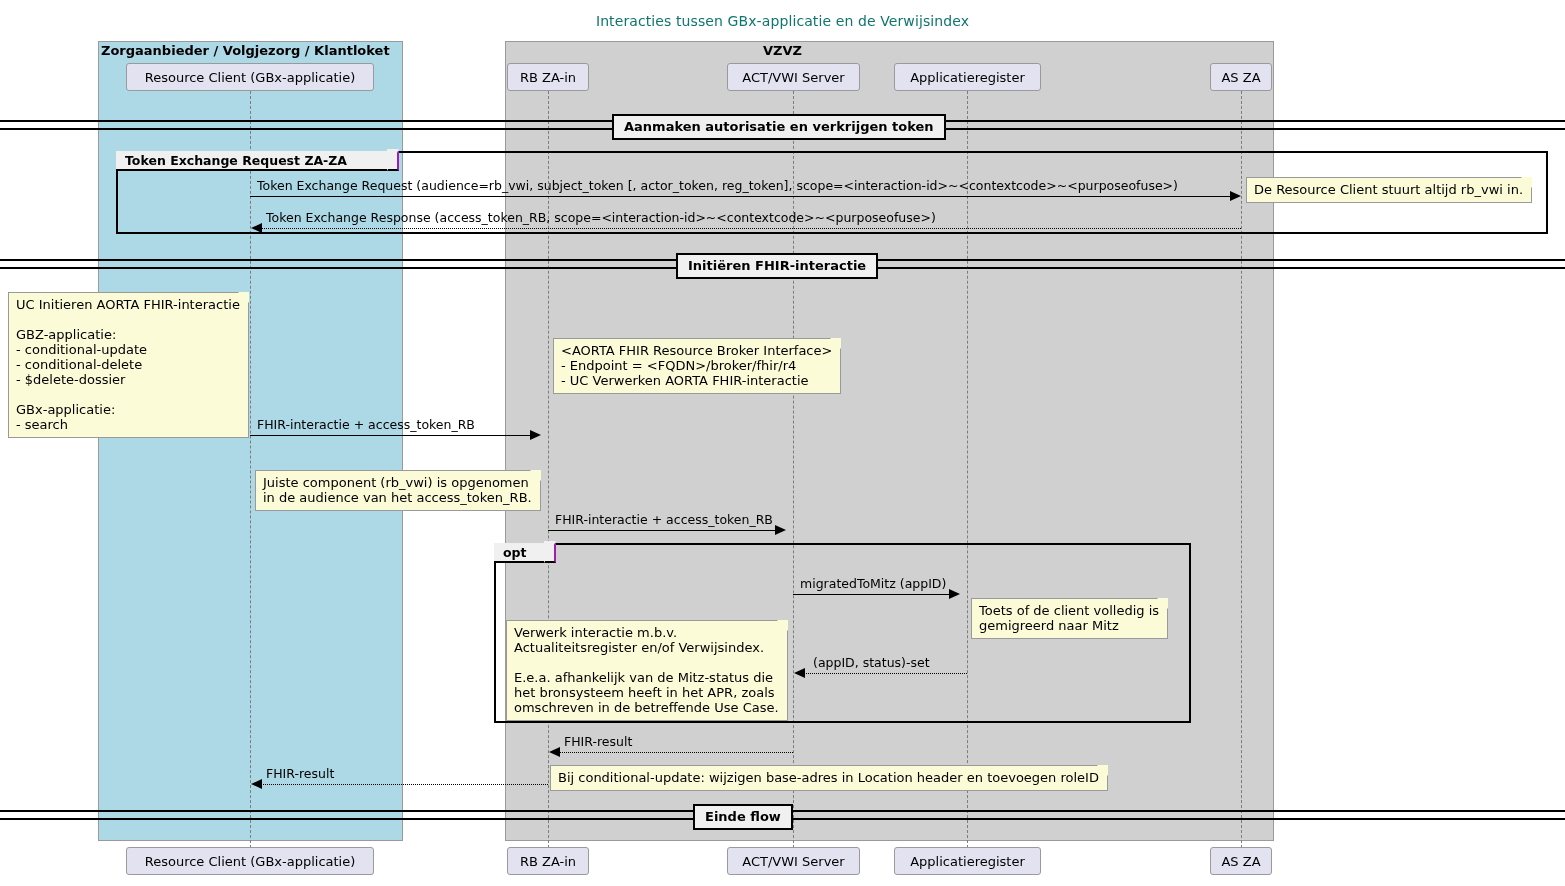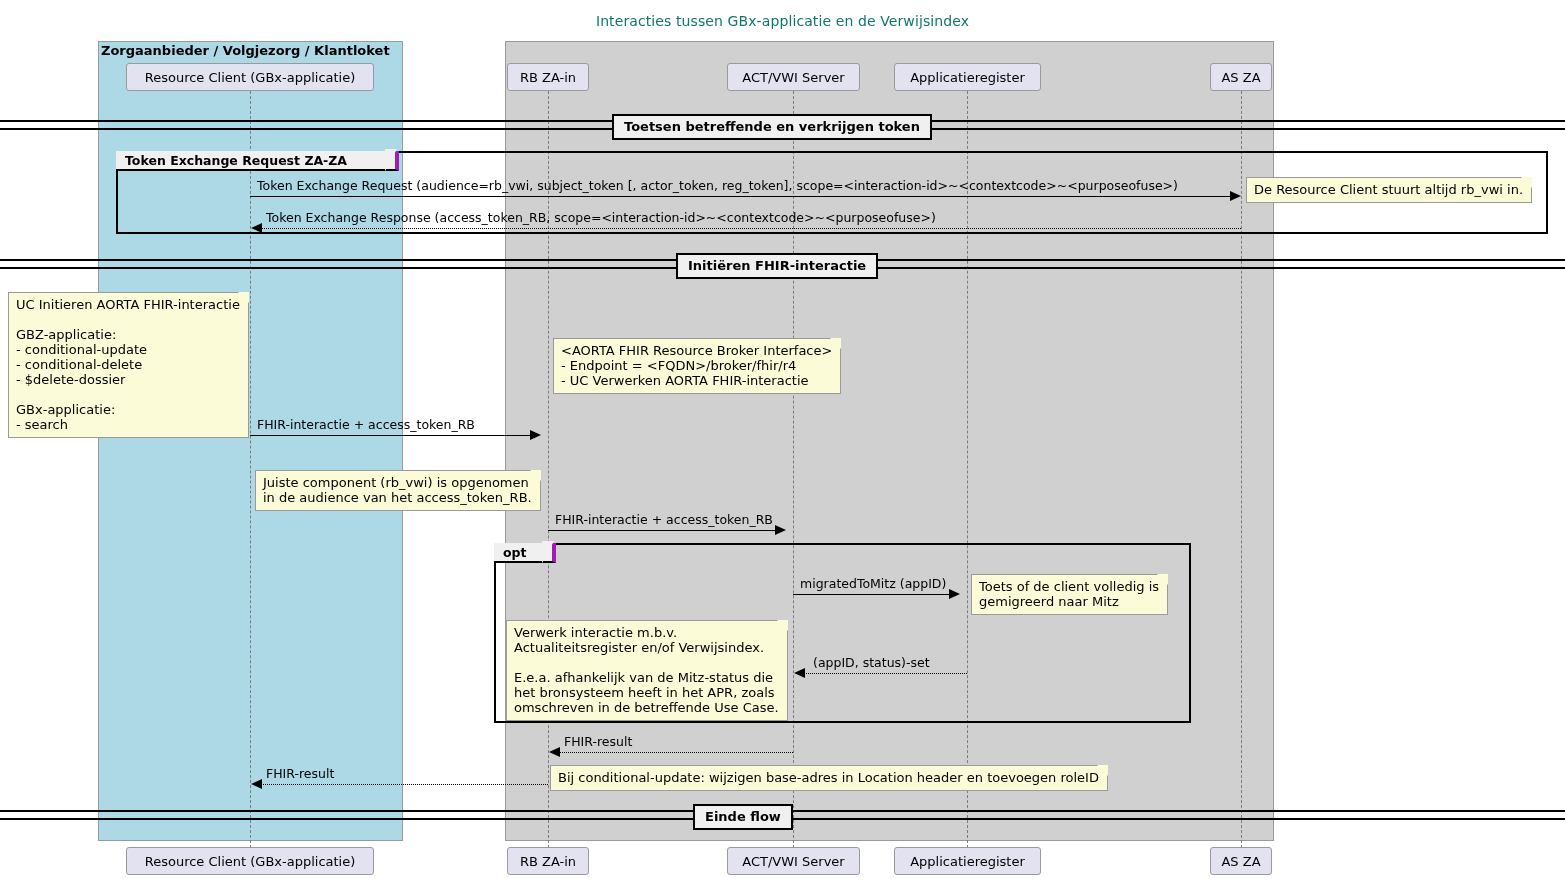--- a/index.html
+++ b/index.html
@@ -92,21 +92,21 @@
     position: absolute;
     border: 2px solid #000;
     background: transparent;
     z-index: 3;
   }
   .fragment-tab {
     position: absolute;
     left: 0; top: 0;
     height: 20px;
     background: #f0f0f0;
-    border-right: 4px solid #a21caf;
+    border-right: 2px solid #a21caf;
     border-bottom: 2px solid #000;
     display: flex;
     align-items: center;
     padding: 0 20px 0 9px;
     font-size: 12.5px;
     font-weight: bold;
     color: #000;
     z-index: 4;
   }
   .fragment-tab::after {
@@ -183,41 +183,42 @@
 <body>
 
 <div id="canvas">
 
   <div class="diagram-title">Interacties tussen GBx-applicatie en de Verwijsindex</div>
 
   <div class="group-box" style="left:98px; top:41px; width:305px; height:800px; background:#ADD8E6;"></div>
   <div class="group-title" style="left:101px; top:43px;">Zorgaanbieder / Volgjezorg / Klantloket</div>
 
   <div class="group-box" style="left:505px; top:41px; width:769px; height:800px; background:#D0D0D0;"></div>
+  <div class="group-title" style="left:0px; top:43px; width:1565px; text-align:center;">VZVZ</div>
 
   <div class="lifeline" style="left:250px; top:91px; height:757px;"></div>
   <div class="lifeline" style="left:548px; top:91px; height:757px;"></div>
   <div class="lifeline" style="left:793px; top:91px; height:757px;"></div>
   <div class="lifeline" style="left:967px; top:91px; height:757px;"></div>
   <div class="lifeline" style="left:1241px; top:91px; height:757px;"></div>
 
   <div class="participant" style="left:126px; top:63px; width:248px;">Resource Client (GBx-applicatie)</div>
   <div class="participant" style="left:507px; top:63px; width:82px;">RB ZA-in</div>
   <div class="participant" style="left:727px; top:63px; width:133px;">ACT/VWI Server</div>
   <div class="participant" style="left:894px; top:63px; width:147px;">Applicatieregister</div>
   <div class="participant" style="left:1210px; top:63px; width:62px;">AS ZA</div>
 
   <div class="participant" style="left:126px; top:847px; width:248px;">Resource Client (GBx-applicatie)</div>
   <div class="participant" style="left:507px; top:847px; width:82px;">RB ZA-in</div>
   <div class="participant" style="left:727px; top:847px; width:133px;">ACT/VWI Server</div>
   <div class="participant" style="left:894px; top:847px; width:147px;">Applicatieregister</div>
   <div class="participant" style="left:1210px; top:847px; width:62px;">AS ZA</div>
 
   <div class="divider-band" style="top:120px;"></div>
-  <div class="divider-label" style="left:612px; top:114px;">Toetsen betreffende en verkrijgen token</div>
+  <div class="divider-label" style="left:612px; top:114px;">Aanmaken autorisatie en verkrijgen token</div>
 
   <div class="fragment" style="left:116px; top:151px; width:1432px; height:83px;"></div>
   <div class="fragment-tab" style="left:116px; top:151px; width:283px;">
     <span>Token Exchange Request ZA-ZA</span>
   </div>
 
   <div class="msg-label" style="left:257px; top:178px;text-align:right;">Token Exchange Request (audience=rb_vwi, subject_token [, actor_token, reg_token], scope=&lt;interaction-id&gt;~&lt;contextcode&gt;~&lt;purposeofuse&gt;)</div>
   <div class="msg-line" style="left:250px; top:196px; width:988px;"></div>
   <div class="arrow-head right" style="left:1230px; top:191px;"></div>
 
@@ -258,21 +259,21 @@
 
   <div class="fragment" style="left:494px; top:543px; width:697px; height:180px;"></div>
   <div class="fragment-tab" style="left:494px; top:543px; width:62px;">
     <span>opt</span>
   </div>
 
   <div class="msg-label" style="left:800px; top:576px;">migratedToMitz (appID)</div>
   <div class="msg-line" style="left:793px; top:594px; width:163px;"></div>
   <div class="arrow-head right" style="left:949px; top:589px;"></div>
 
-  <div class="note" style="left:971px; top:574px;">Toets of de client volledig is
+  <div class="note" style="left:971px; top:598px;">Toets of de client volledig is
 gemigreerd naar Mitz</div>
 
   <div class="note" style="left:506px; top:620px;">Verwerk interactie m.b.v.
 Actualiteitsregister en/of Verwijsindex.
 
 E.e.a. afhankelijk van de Mitz-status die
 het bronsysteem heeft in het APR, zoals
 omschreven in de betreffende Use Case.</div>
 
   <div class="msg-label" style="left:813px; top:655px;">(appID, status)-set</div>

